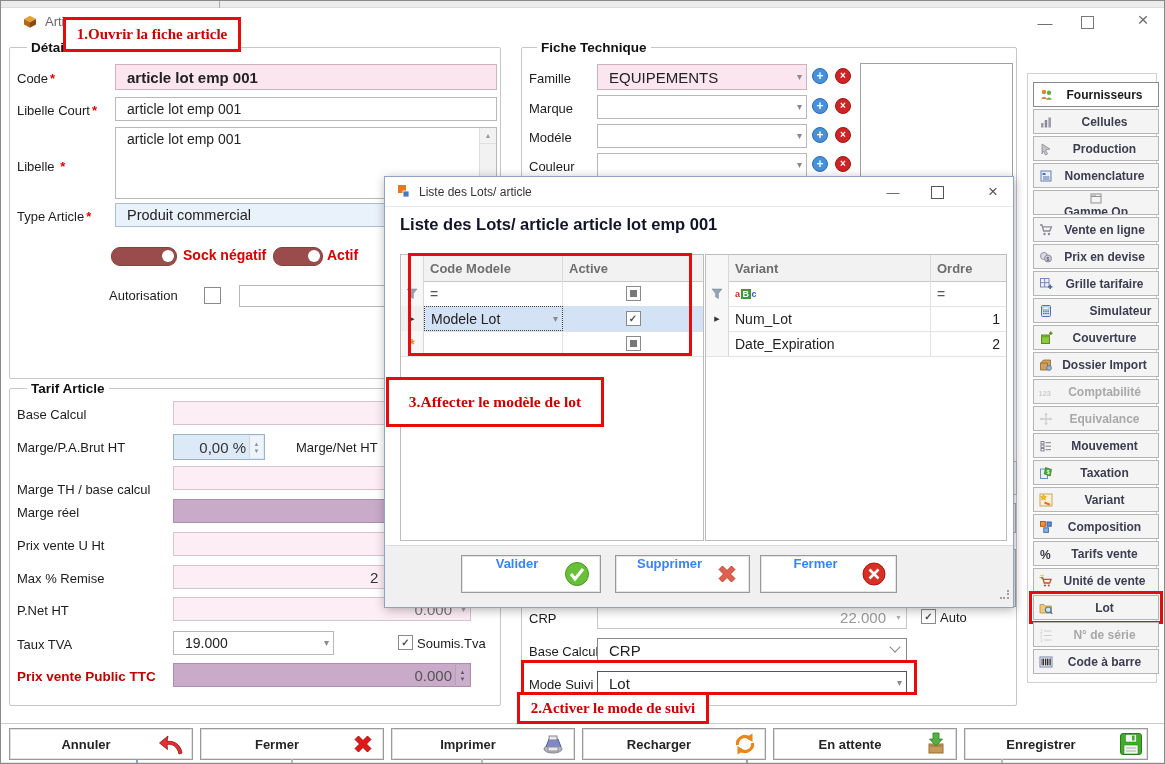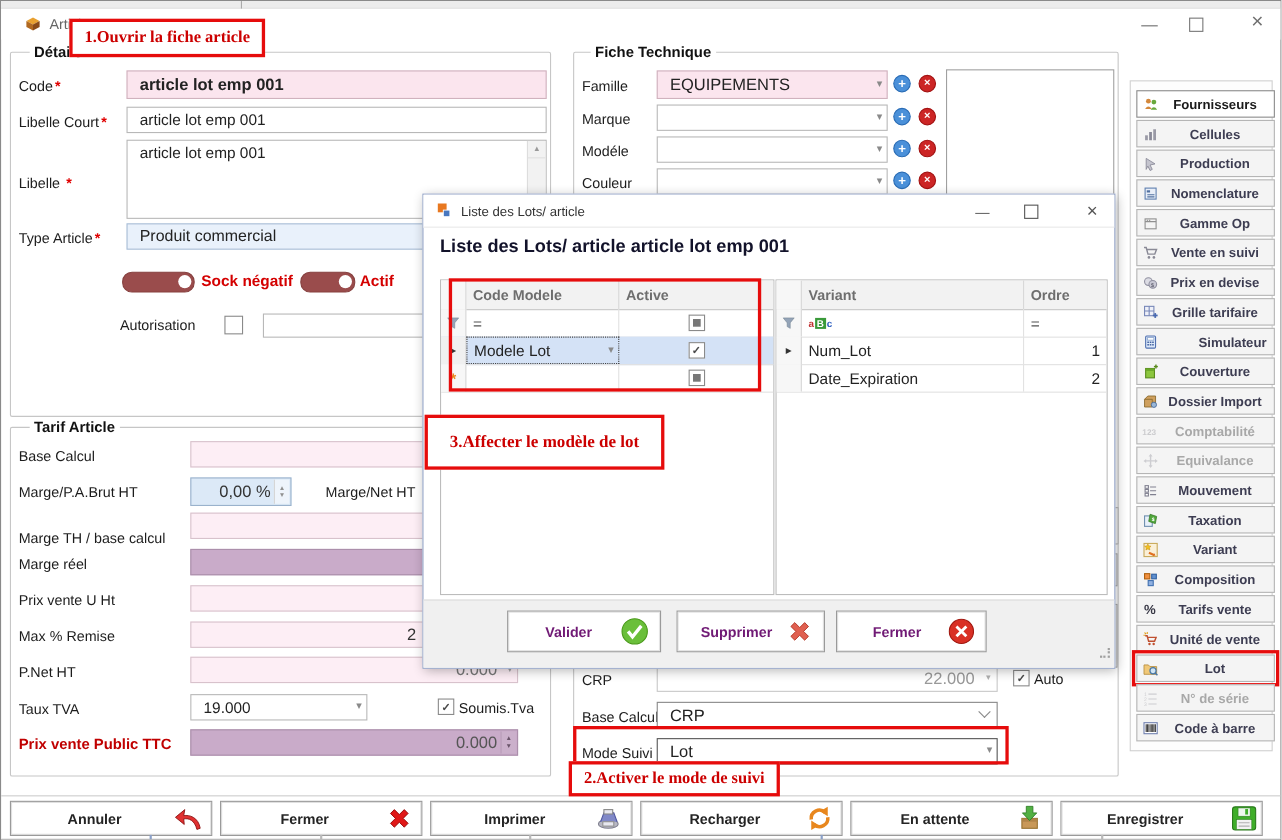--- a/index.html
+++ b/index.html
@@ -36,21 +36,21 @@
   .fbtn .fic{position:absolute;right:8px;top:50%;transform:translateY(-50%);display:flex;}
   .modal{position:absolute;left:383px;top:175px;width:628px;height:430px;background:#fff;border:1px solid #92a2c6;box-shadow:1px 2px 10px rgba(0,0,0,.3);z-index:40;}
   .mwc{position:absolute;top:4px;width:32px;height:22px;display:flex;align-items:center;justify-content:center;color:#555;font-size:13px;cursor:pointer;}
   .grid{position:absolute;border:1px solid #bcbcbc;background:#fff;}
   .ghead{position:absolute;left:0;right:0;top:0;height:26px;background:#f2f2f2;border-bottom:1px solid #c8c8c8;display:flex;}
   .gh{font-size:13px;font-weight:bold;color:#6e6e6e;display:flex;align-items:center;padding:0 6px;box-sizing:border-box;}
   .grow{position:absolute;left:0;right:0;height:25px;display:flex;border-bottom:1px solid #e2e2e2;}
   .gc{display:flex;align-items:center;padding:0 6px;box-sizing:border-box;font-size:14px;color:#222;border-right:1px solid #e2e2e2;overflow:hidden;}
   .gind{width:22px;flex:none;display:flex;align-items:center;justify-content:center;background:#f7f7f7;border-right:1px solid #d8d8d8;}
   .selrow{background:#d4e2f6;}
-  .mbtn{position:absolute;top:378px;height:36px;background:#fff;border:1px solid #9a9a9a;box-shadow:inset 0 0 0 1px #e4e4e4;display:flex;align-items:center;justify-content:center;font-size:13px;font-weight:bold;color:#701a75;cursor:pointer;}
+  .mbtn{position:absolute;top:378px;height:36px;background:#fff;border:1px solid #9a9a9a;box-shadow:inset 0 0 0 1px #e4e4e4;display:flex;justify-content:center;font-size:13px;font-weight:bold;color:#3b82f6;cursor:pointer;}
   .mbtn .mic{position:absolute;right:10px;top:50%;transform:translateY(-50%);display:flex;}
   .circ{display:inline-flex;align-items:center;justify-content:center;border-radius:50%;color:#fff;font-weight:bold;}
   .pcirc{width:16px;height:16px;background:#4a90d9;border:1px solid #2a6cb5;font-size:12px;line-height:12px;}
   .xcirc{width:16px;height:16px;background:#cc2525;border:1px solid #a31313;font-size:10px;line-height:10px;}
 </style>
 </head>
 <body>
 
 <div class="screen">
 
@@ -264,40 +264,40 @@
         <span class="sic">
           <svg width="14" height="14">
             <rect x="2" y="2" width="10" height="10" fill="#e8eef8" stroke="#6080b0"></rect>
             <rect x="3.5" y="4" width="3" height="2" fill="#5070a0"></rect>
             <line x1="4" y1="8" x2="10.5" y2="8" stroke="#5070a0"></line>
             <line x1="4" y1="10" x2="10.5" y2="10" stroke="#5070a0"></line>
           </svg>
         </span>
         <span class="slb">Nomenclature</span>
       </div>
-    <div class="sbtn" style="top:116px;">
+    <div class="sbtn" style="top:116px;flex-direction:column;">
         <span class="sic">
           <svg width="14" height="14">
             <rect x="2" y="3" width="10" height="9" fill="#f4f4f4" stroke="#909090"></rect>
             <line x1="2" y1="5.5" x2="12" y2="5.5" stroke="#909090"></line>
             <rect x="3.5" y="3.8" width="1.2" height="1" fill="#909090"></rect>
             <rect x="5.5" y="3.8" width="1.2" height="1" fill="#909090"></rect>
           </svg>
         </span>
         <span class="slb">Gamme Op</span>
       </div>
     <div class="sbtn" style="top:143px;">
         <span class="sic">
           <svg width="14" height="14">
             <path d="M1 2 h2 l1.6 6 h6.2 l1.6 -4.2 h-8.4" fill="none" stroke="#8a8a96" stroke-width="1.3"></path>
             <circle cx="5.5" cy="11" r="1.2" fill="#8a8a96"></circle>
             <circle cx="10" cy="11" r="1.2" fill="#8a8a96"></circle>
           </svg>
         </span>
-        <span class="slb">Vente en suivi</span>
+        <span class="slb">Vente en ligne</span>
       </div>
     <div class="sbtn" style="top:170px;">
         <span class="sic">
           <svg width="14" height="14">
             <circle cx="5" cy="6" r="3.5" fill="#dcdce4" stroke="#9090a0"></circle>
             <circle cx="9" cy="8.5" r="3.5" fill="#c8c8d4" stroke="#9090a0"></circle>
             <text x="7.4" y="11" font-size="5" fill="#606070" font-weight="bold">$</text>
           </svg>
         </span>
         <span class="slb">Prix en devise</span>

